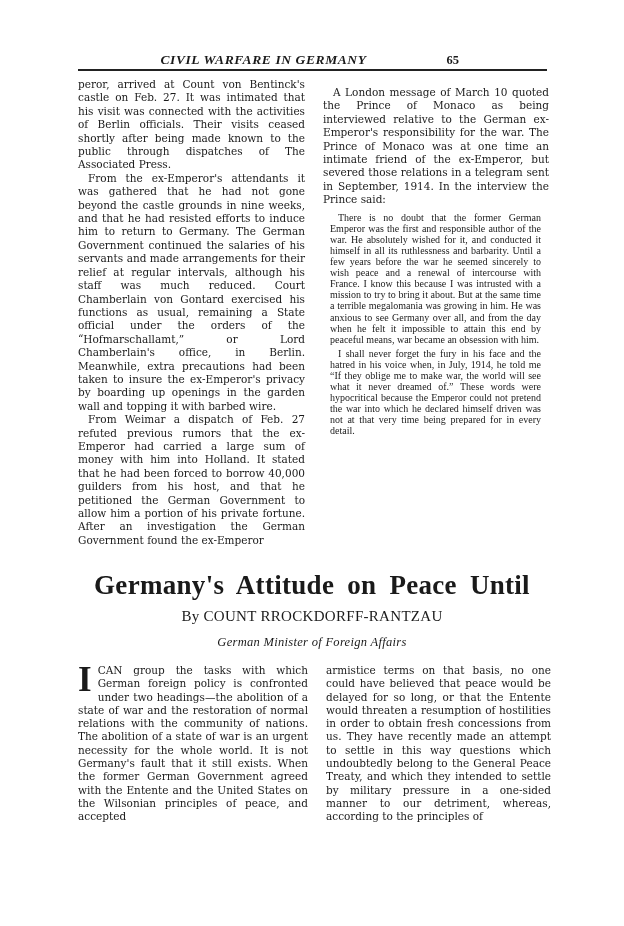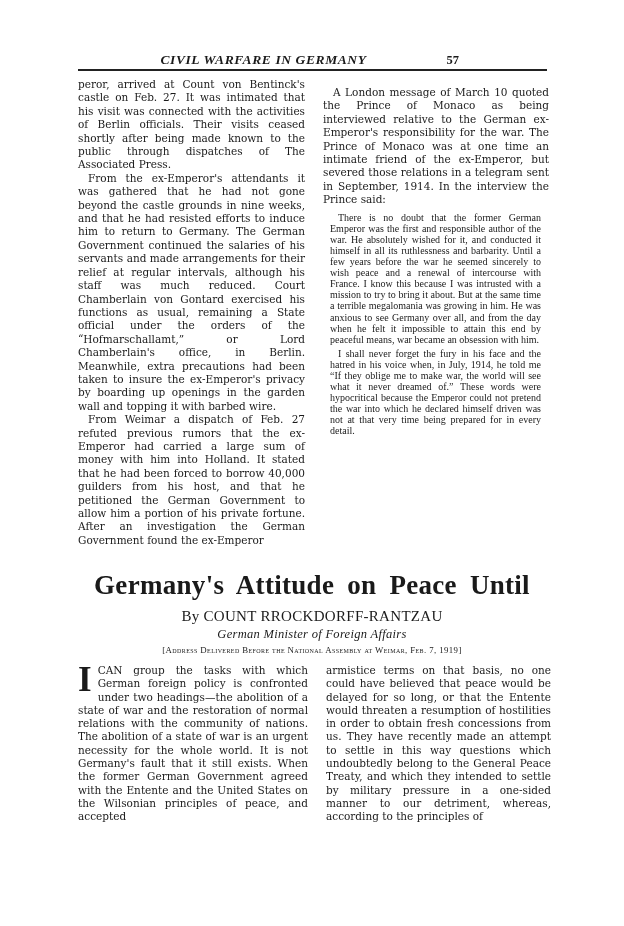--- a/index.html
+++ b/index.html
@@ -13,33 +13,33 @@
   .col p.indent { text-indent: 10px; }
   .col p.spaced { margin-top: 8px; }
   .quote { font-family: "Liberation Serif", serif; font-size: 10px; line-height: 11.1px; padding-left: 7px; padding-right: 8px; }
   .quote p { text-indent: 8px; }
   .quote p + p { margin-top: 3px; }
   .c1 { left: 78px; top: 78px; width: 227px; }
   .c2 { left: 323px; top: 78px; width: 226px; }
   .title-block { position: absolute; left: 60px; top: 570px; width: 504px; text-align: center; }
   .article-title { font-family: "Liberation Serif", serif; font-weight: bold; font-size: 27px; letter-spacing: 0.3px; word-spacing: 6px; margin: 0; }
   .byline { font-family: "Liberation Serif", serif; font-size: 15px; margin-top: 7px; letter-spacing: 0.3px; }
-  .role { font-family: "Liberation Serif", serif; font-style: italic; font-size: 12.5px; margin-top: 2px; letter-spacing: 0.3px; }
+  .role { font-family: "Liberation Serif", serif; font-style: italic; font-size: 12.5px; margin-top: 10px; letter-spacing: 0.3px; }
   .note { font-family: "Liberation Serif", serif; font-size: 8.8px; margin-top: 3px; letter-spacing: 0.4px; }
   .note .sc { font-variant: small-caps; }
   .c3 { left: 78px; top: 664px; width: 230px; line-height: 13.3px; }
   .c4 { left: 326px; top: 664px; width: 225px; line-height: 13.3px; }
   .dropcap { float: left; font-family: "Liberation Serif", serif; font-weight: bold; font-size: 35px; line-height: 28px; margin: 2px 6px 0 0; }
 </style>
 </head>
 <body>
 
 <div class="header">
   <span class="running-title">CIVIL WARFARE IN GERMANY</span>
-  <span class="page-num">57</span>
+  <span class="page-num">65</span>
 </div>
 <div class="rule"></div>
 
 <div class="col c1">
   <p>peror, arrived at Count von Bentinck's castle on Feb. 27. It was intimated that his visit was connected with the activities of Berlin officials. Their visits ceased shortly after being made known to the public through dispatches of The Associated Press.</p>
   <p class="indent">From the ex-Emperor's attendants it was gathered that he had not gone beyond the castle grounds in nine weeks, and that he had resisted efforts to induce him to return to Germany. The German Government continued the salaries of his servants and made arrangements for their relief at regular intervals, although his staff was much reduced. Court Chamberlain von Gontard exercised his functions as usual, remaining a State official under the orders of the “Hofmarschallamt,” or Lord Chamberlain's office, in Berlin. Meanwhile, extra precautions had been taken to insure the ex-Emperor's privacy by boarding up openings in the garden wall and topping it with barbed wire.</p>
   <p class="indent">From Weimar a dispatch of Feb. 27 refuted previous rumors that the ex-Emperor had carried a large sum of money with him into Holland. It stated that he had been forced to borrow 40,000 guilders from his host, and that he petitioned the German Government to allow him a portion of his private fortune. After an investigation the German Government found the ex-Emperor</p>
 </div>
 
 <div class="col c2">
@@ -47,21 +47,20 @@
   <div class="quote spaced" style="margin-top:5px;">
     <p>There is no doubt that the former German Emperor was the first and responsible author of the war. He absolutely wished for it, and conducted it himself in all its ruthlessness and barbarity. Until a few years before the war he seemed sincerely to wish peace and a renewal of intercourse with France. I know this because I was intrusted with a mission to try to bring it about. But at the same time a terrible megalomania was growing in him. He was anxious to see Germany over all, and from the day when he felt it impossible to attain this end by peaceful means, war became an obsession with him.</p>
     <p>I shall never forget the fury in his face and the hatred in his voice when, in July, 1914, he told me “If they oblige me to make war, the world will see what it never dreamed of.” These words were hypocritical because the Emperor could not pretend the war into which he declared himself driven was not at that very time being prepared for in every detail.</p>
   </div>
 </div>
 
 <div class="title-block">
   <h1 class="article-title">Germany's Attitude on Peace Until</h1>
   <div class="byline">By COUNT RROCKDORFF-RANTZAU</div>
   <div class="role">German Minister of Foreign Affairs</div>
-  <div class="note"><span>[</span><span class="sc">Address Delivered Before the National Assembly at Weimar, Feb. 7, 1919</span><span>]</span></div>
 </div>
 
 <div class="col c3">
   <p><span class="dropcap">I</span><span> CAN group the tasks with which German foreign policy is confronted under two headings—the abolition of a state of war and the restoration of normal relations with the community of nations. The abolition of a state of war is an urgent necessity for the whole world. It is not Germany's fault that it still exists. When the former German Government agreed with the Entente and the United States on the Wilsonian principles of peace, and accepted</span></p>
 </div>
 
 <div class="col c4">
   <p>armistice terms on that basis, no one could have believed that peace would be delayed for so long, or that the Entente would threaten a resumption of hostilities in order to obtain fresh concessions from us. They have recently made an attempt to settle in this way questions which undoubtedly belong to the General Peace Treaty, and which they intended to settle by military pressure in a one-sided manner to our detriment, whereas, according to the principles of</p>
 </div>
 

